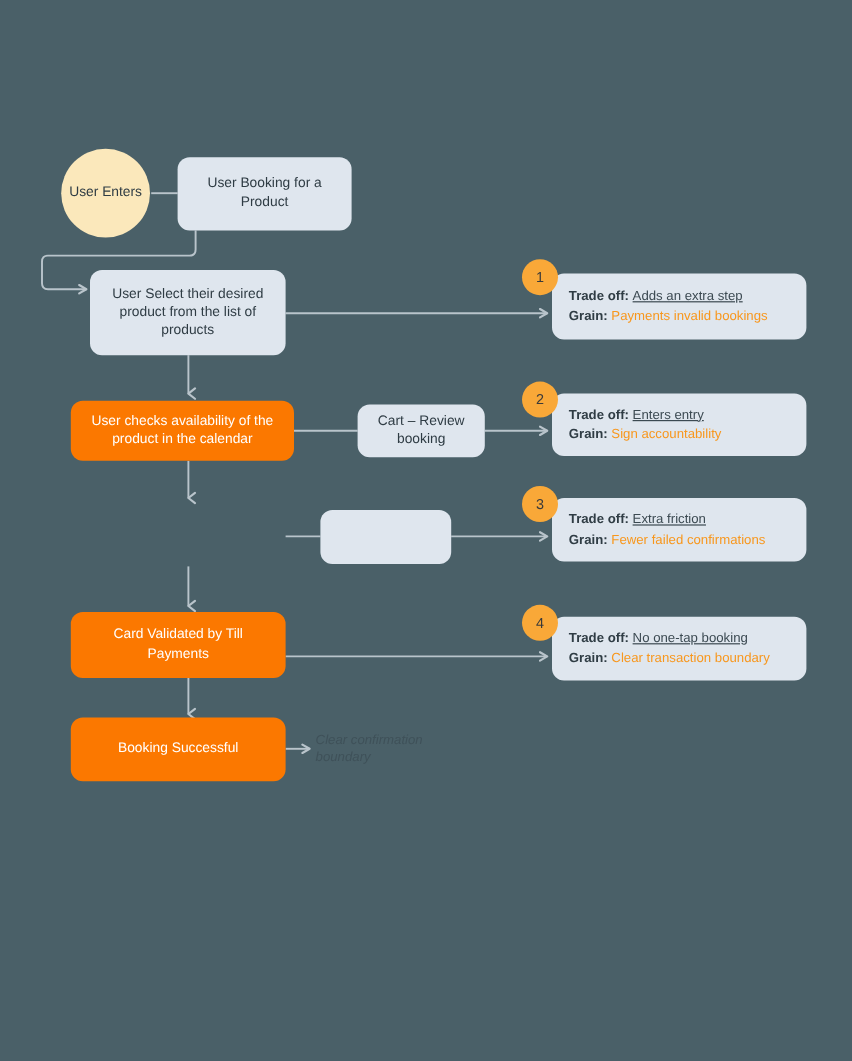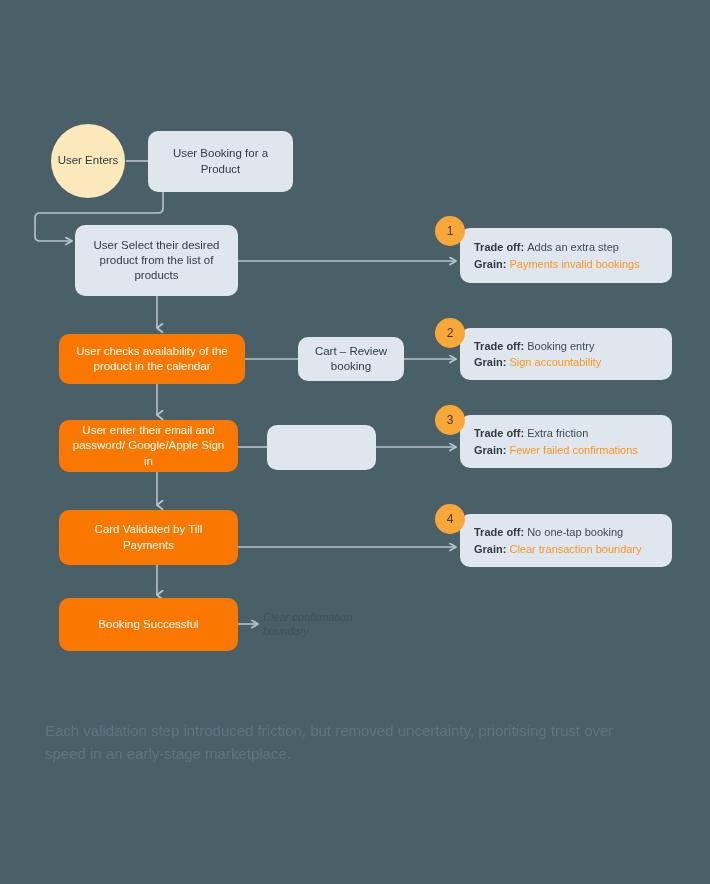--- a/index.html
+++ b/index.html
@@ -75,21 +75,21 @@
     padding: 9px 12px 9px 14px;
     font-size: 11px;
     line-height: 1.5;
     color: #394850;
     display: flex;
     flex-direction: column;
     justify-content: center;
   }
   .annotation .row { white-space: nowrap; }
   .annotation .lbl { font-weight: bold; color: #2f3c44; }
-  .annotation .tradeoff-val { color: #3c4a52; }
+  .annotation .tradeoff-val { color: #3c4a52; text-decoration: underline; }
   .annotation .grain-val { color: #f8971d; }
 
   
   .badge {
     position: absolute;
     width: 30px;
     height: 30px;
     border-radius: 50%;
     background: #f9a838;
     color: #3a3a3a;
@@ -178,23 +178,20 @@
   </div>
 
   <div class="node orange" style="left:59px; top:334px; width:186px; height:50px;">
     <span>User checks availability of the product in the calendar</span>
   </div>
 
   <div class="node pale" style="left:298px; top:337px; width:106px; height:44px;">
     <span>Cart – Review booking</span>
   </div>
 
-  <div class="node orange" style="left:59px; top:420px; width:179px; height:52px;">
-    <span>User enter their email and password/ Google/Apple Sign in</span>
-  </div>
 
   <div class="node pale" style="left:267px; top:425px; width:109px; height:45px;">
     <span></span>
   </div>
 
   <div class="node orange" style="left:59px; top:510px; width:179px; height:55px;">
     <span>Card  Validated by Till Payments</span>
   </div>
 
   <div class="node orange" style="left:59px; top:598px; width:179px; height:53px;">
@@ -215,21 +212,21 @@
       <span class="grain-val">Payments invalid bookings</span>
     </div>
   </div>
   <div class="badge" style="left:435px; top:216px;">
     <span>1</span>
   </div>
 
   <div class="annotation" style="left:460px; top:328px; width:212px; height:52px;">
     <div class="row">
       <span class="lbl">Trade off: </span>
-      <span class="tradeoff-val">Booking entry</span>
+      <span class="tradeoff-val">Enters entry</span>
     </div>
     <div class="row">
       <span class="lbl">Grain: </span>
       <span class="grain-val">Sign accountability</span>
     </div>
   </div>
   <div class="badge" style="left:435px; top:318px;">
     <span>2</span>
   </div>
 
@@ -254,17 +251,14 @@
     </div>
     <div class="row">
       <span class="lbl">Grain: </span>
       <span class="grain-val">Clear transaction boundary</span>
     </div>
   </div>
   <div class="badge" style="left:435px; top:504px;">
     <span>4</span>
   </div>
 
-  <div class="caption" style="left:45px; top:720px;">
-    <span>Each validation step introduced friction, but removed uncertainty, prioritising trust over speed in an early-stage marketplace.</span>
-  </div>
 
 </div>
 
 </body></html>

